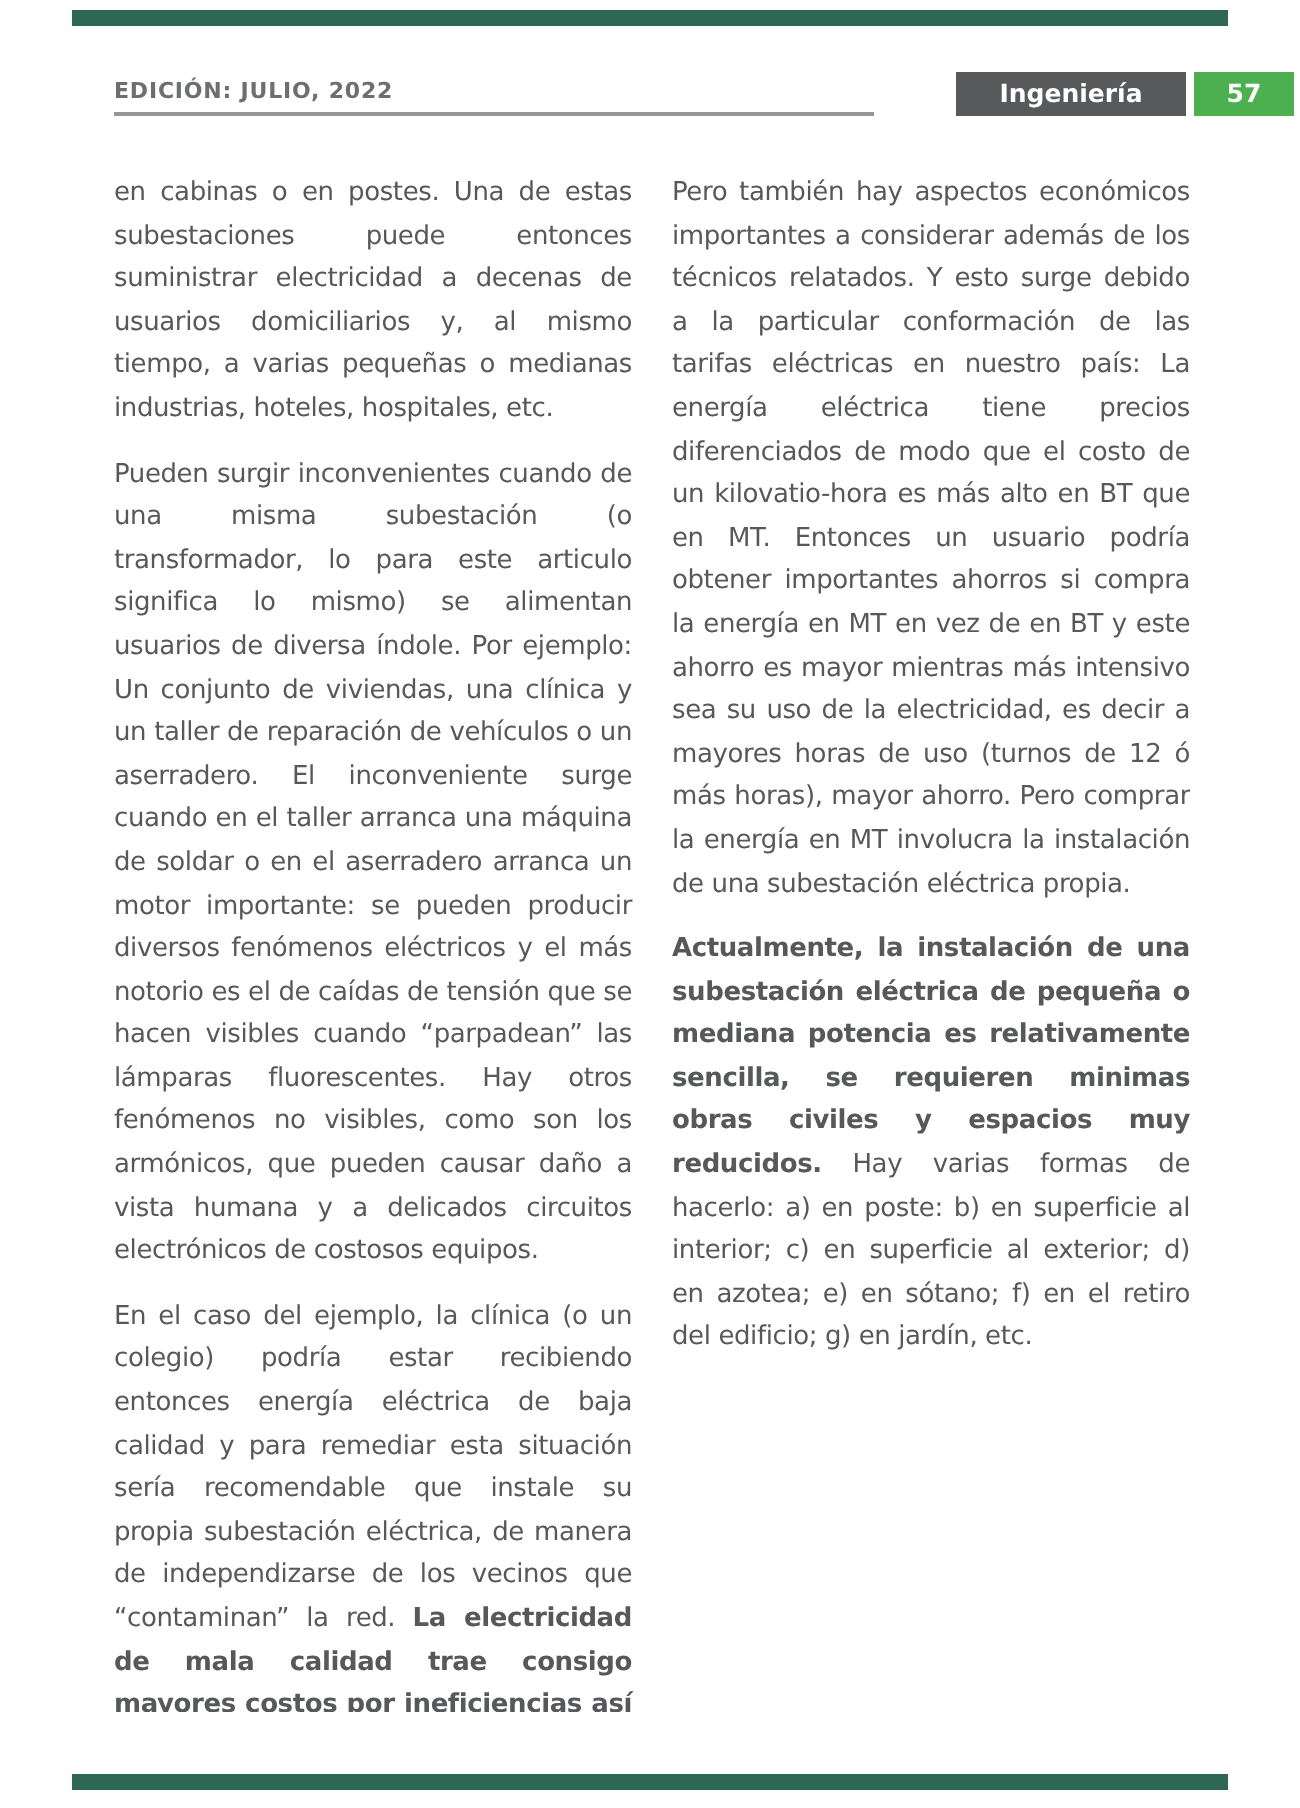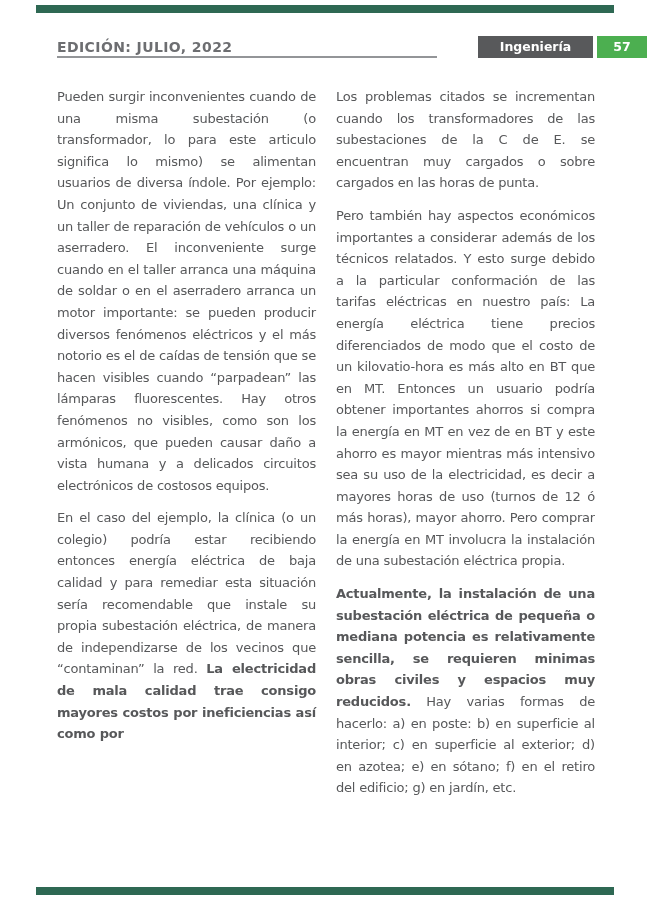--- a/index.html
+++ b/index.html
@@ -16,21 +16,21 @@
     left: 36px;
     width: 578px;
     height: 8px;
   }
   #top-bar { top: 5px; }
   #bottom-bar { top: 887px; }
   #edition-label {
     position: absolute;
     left: 57px;
     top: 39px;
-    font-size: 14px;
+    font-size: 11px;
     font-weight: 600;
     letter-spacing: 0.4px;
     color: #6d6e71;
     white-space: nowrap;
   }
   #header-rule {
     position: absolute;
     left: 57px;
     top: 56px;
     width: 380px;
@@ -78,25 +78,25 @@
   <div id="top-bar" class="accent-bar" style="background: rgb(46, 104, 83);"></div>
 
   <div id="edition-label">EDICIÓN: JULIO, 2022</div>
   <div id="header-rule"></div>
 
   <div id="category-badge" class="badge" style="background: rgb(88, 89, 91);">Ingeniería Eléctrica</div>
   <div id="page-number-badge" class="badge" style="background: rgb(76, 175, 80);">57</div>
 
   <div id="content">
     <div class="col">
+        <p class="para"><span>en cabinas o en postes. Una de estas subestaciones puede entonces suministrar electricidad a decenas de usuarios domiciliarios y, al mismo tiempo, a varias pequeñas o medianas industrias, hoteles, hospitales, etc.</span></p>
         <p class="para"><span>Pueden surgir inconvenientes cuando de una misma subestación (o transformador, lo para este articulo significa lo mismo) se alimentan usuarios de diversa índole. Por ejemplo: Un conjunto de viviendas, una clínica y un taller de reparación de vehículos o un aserradero. El inconveniente surge cuando en el taller arranca una máquina de soldar o en el aserradero arranca un motor importante: se pueden producir diversos fenómenos eléctricos y el más notorio es el de caídas de tensión que se hacen visibles cuando “parpadean” las lámparas fluorescentes. Hay otros fenómenos no visibles, como son los armónicos, que pueden causar daño a vista humana y a delicados circuitos electrónicos de costosos equipos.</span></p>
         <p class="para"><span>En el caso del ejemplo, la clínica (o un colegio) podría estar recibiendo entonces energía eléctrica de baja calidad y para remediar esta situación sería recomendable que instale su propia subestación eléctrica, de manera de independizarse de los vecinos que “contaminan” la red. </span><span class="bold">La electricidad de mala calidad trae consigo mayores costos por ineficiencias así como por</span></p>
       </div>
     <div class="col">
-        <p class="para"><span>Los problemas citados se incrementan cuando los transformadores de las subestaciones de la C de E. se encuentran muy cargados o sobre cargados en las horas de punta.</span></p>
         <p class="para"><span>Pero también hay aspectos económicos importantes a considerar además de los técnicos relatados. Y esto surge debido a la particular conformación de las tarifas eléctricas en nuestro país: La energía eléctrica tiene precios diferenciados de modo que el costo de un kilovatio-hora es más alto en BT que en MT. Entonces un usuario podría obtener importantes ahorros si compra la energía en MT en vez de en BT y este ahorro es mayor mientras más intensivo sea su uso de la electricidad, es decir a mayores horas de uso (turnos de 12 ó más horas), mayor ahorro. Pero comprar la energía en MT involucra la instalación de una subestación eléctrica propia.</span></p>
         <p class="para"><span class="bold">Actualmente, la instalación de una subestación eléctrica de pequeña o mediana potencia es relativamente sencilla, se requieren minimas obras civiles y espacios muy reducidos.</span><span> Hay varias formas de hacerlo: a) en poste: b) en superficie al interior; c) en superficie al exterior; d) en azotea; e) en sótano; f) en el retiro del edificio; g) en jardín, etc.</span></p>
       </div>
   </div>
 
   <div id="bottom-bar" class="accent-bar" style="background: rgb(46, 104, 83);"></div>
 
 </div>
 
 </body></html>

